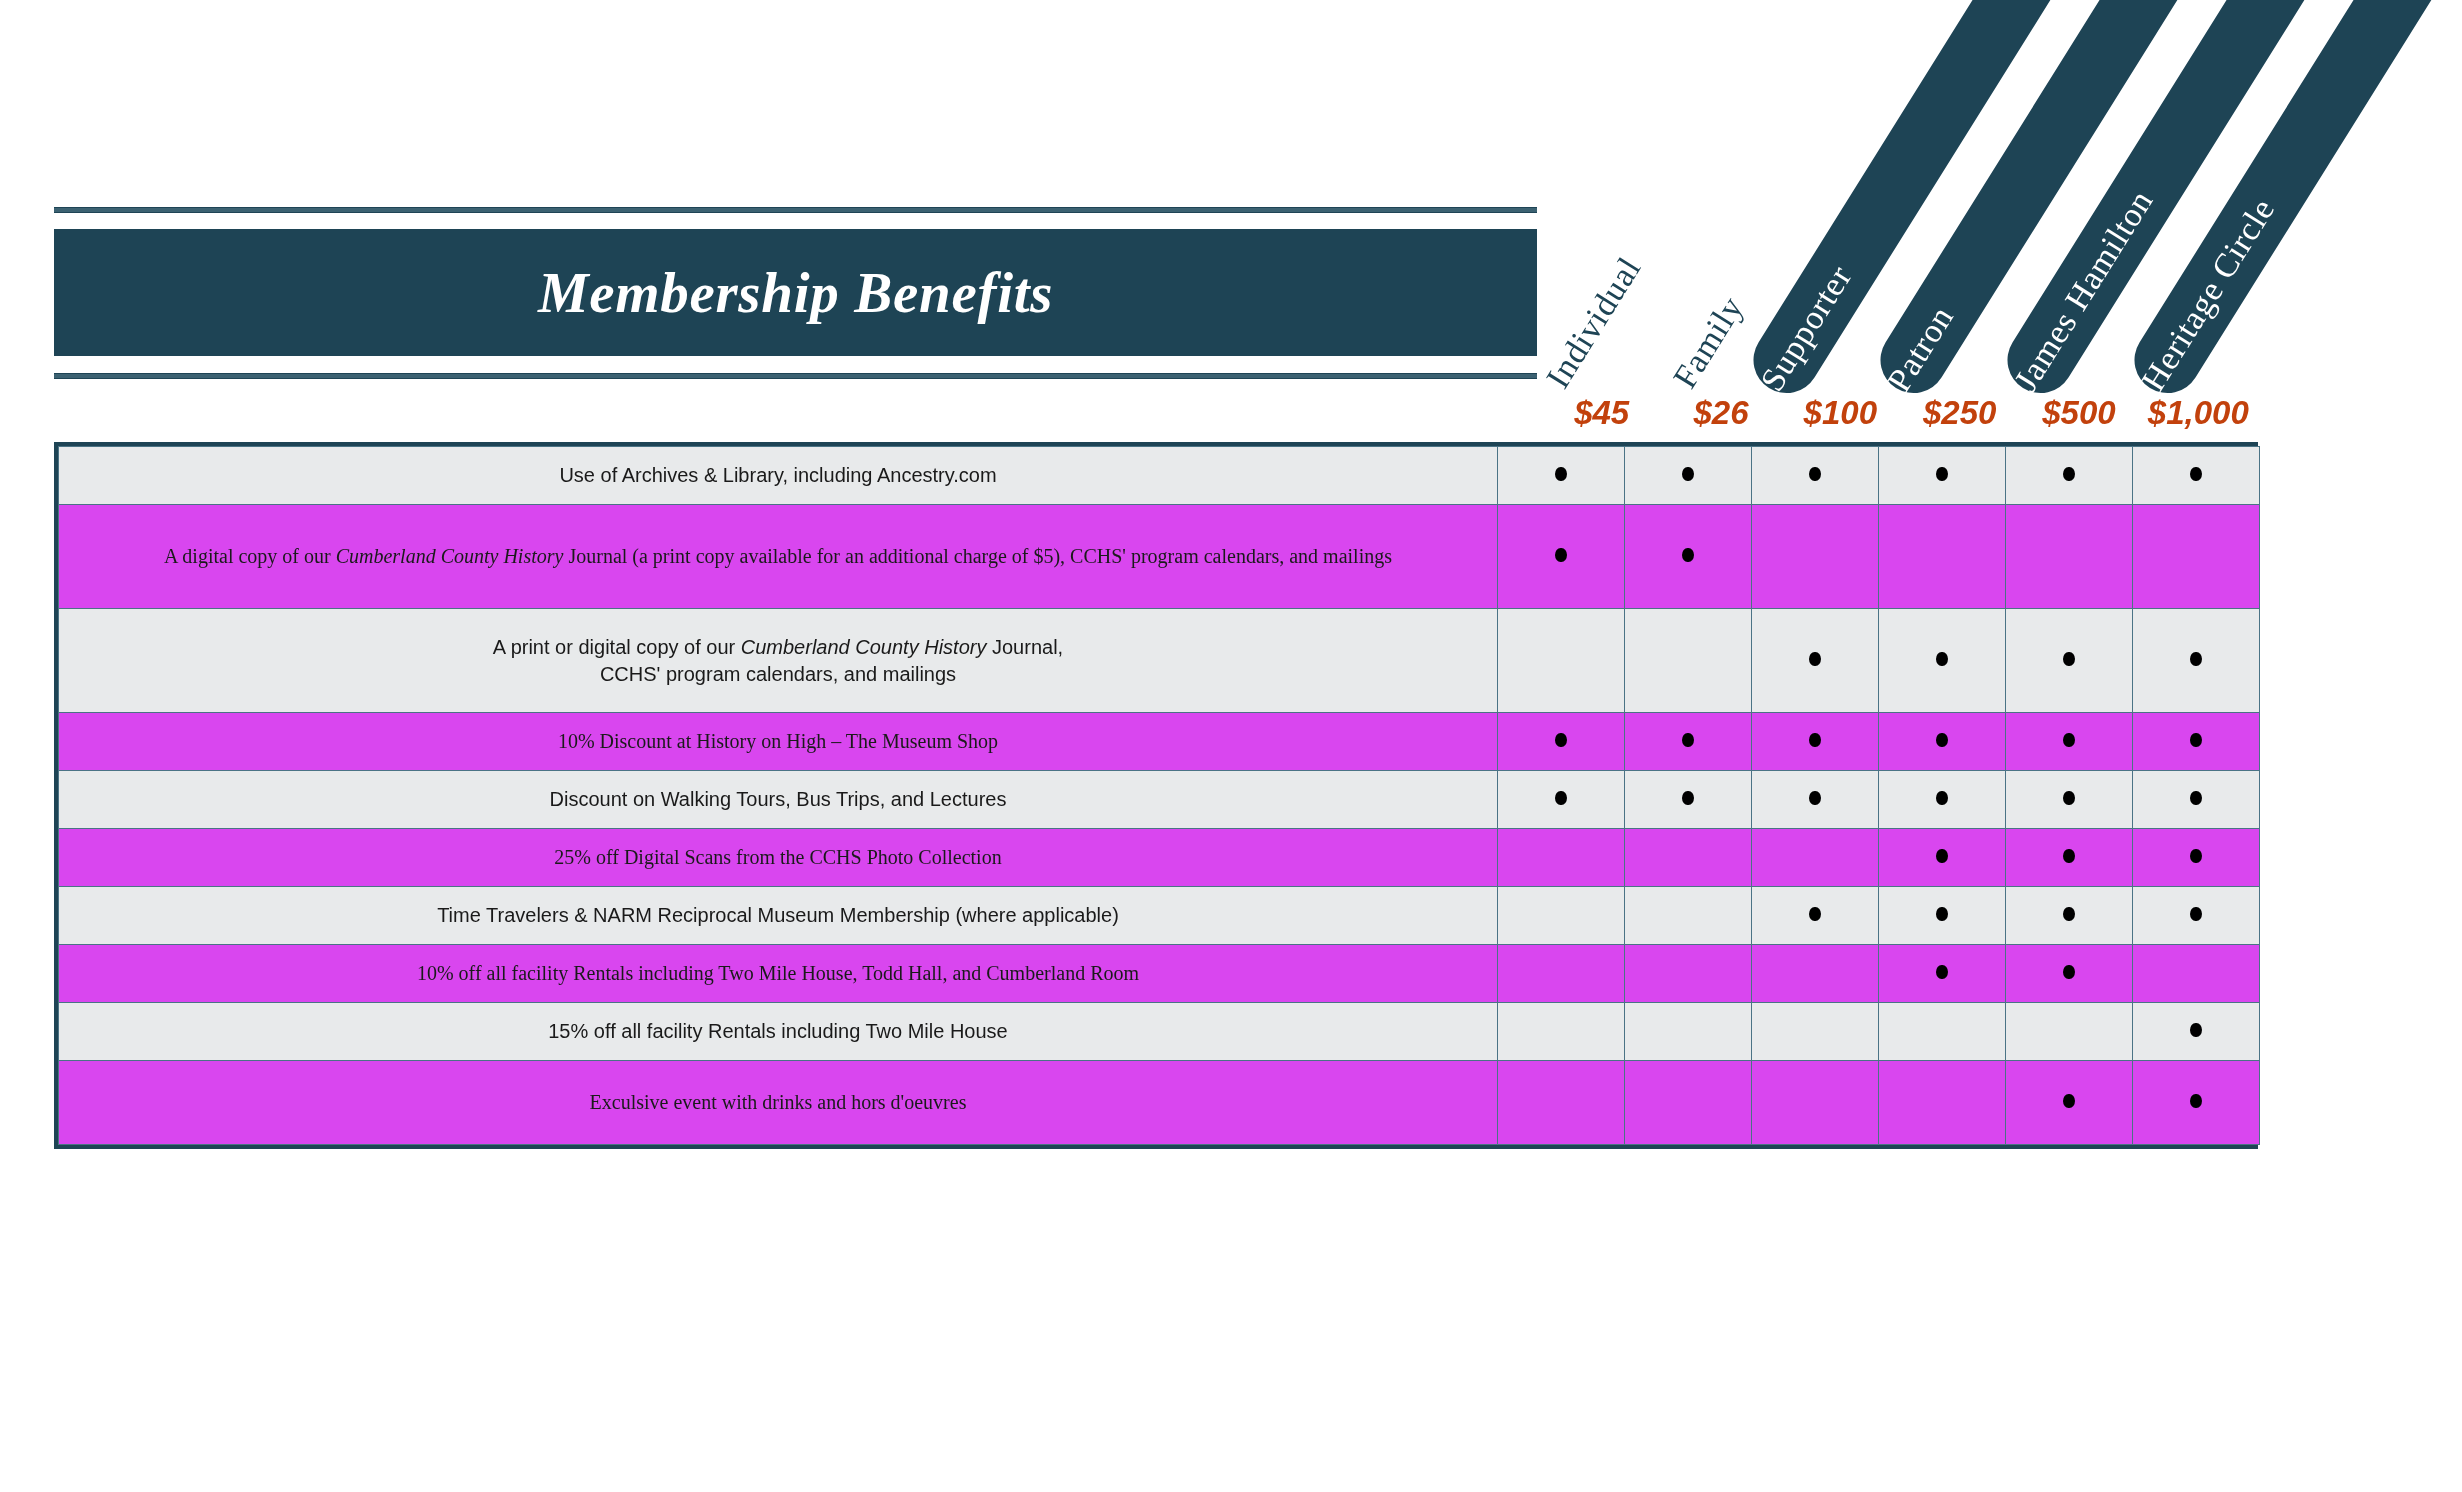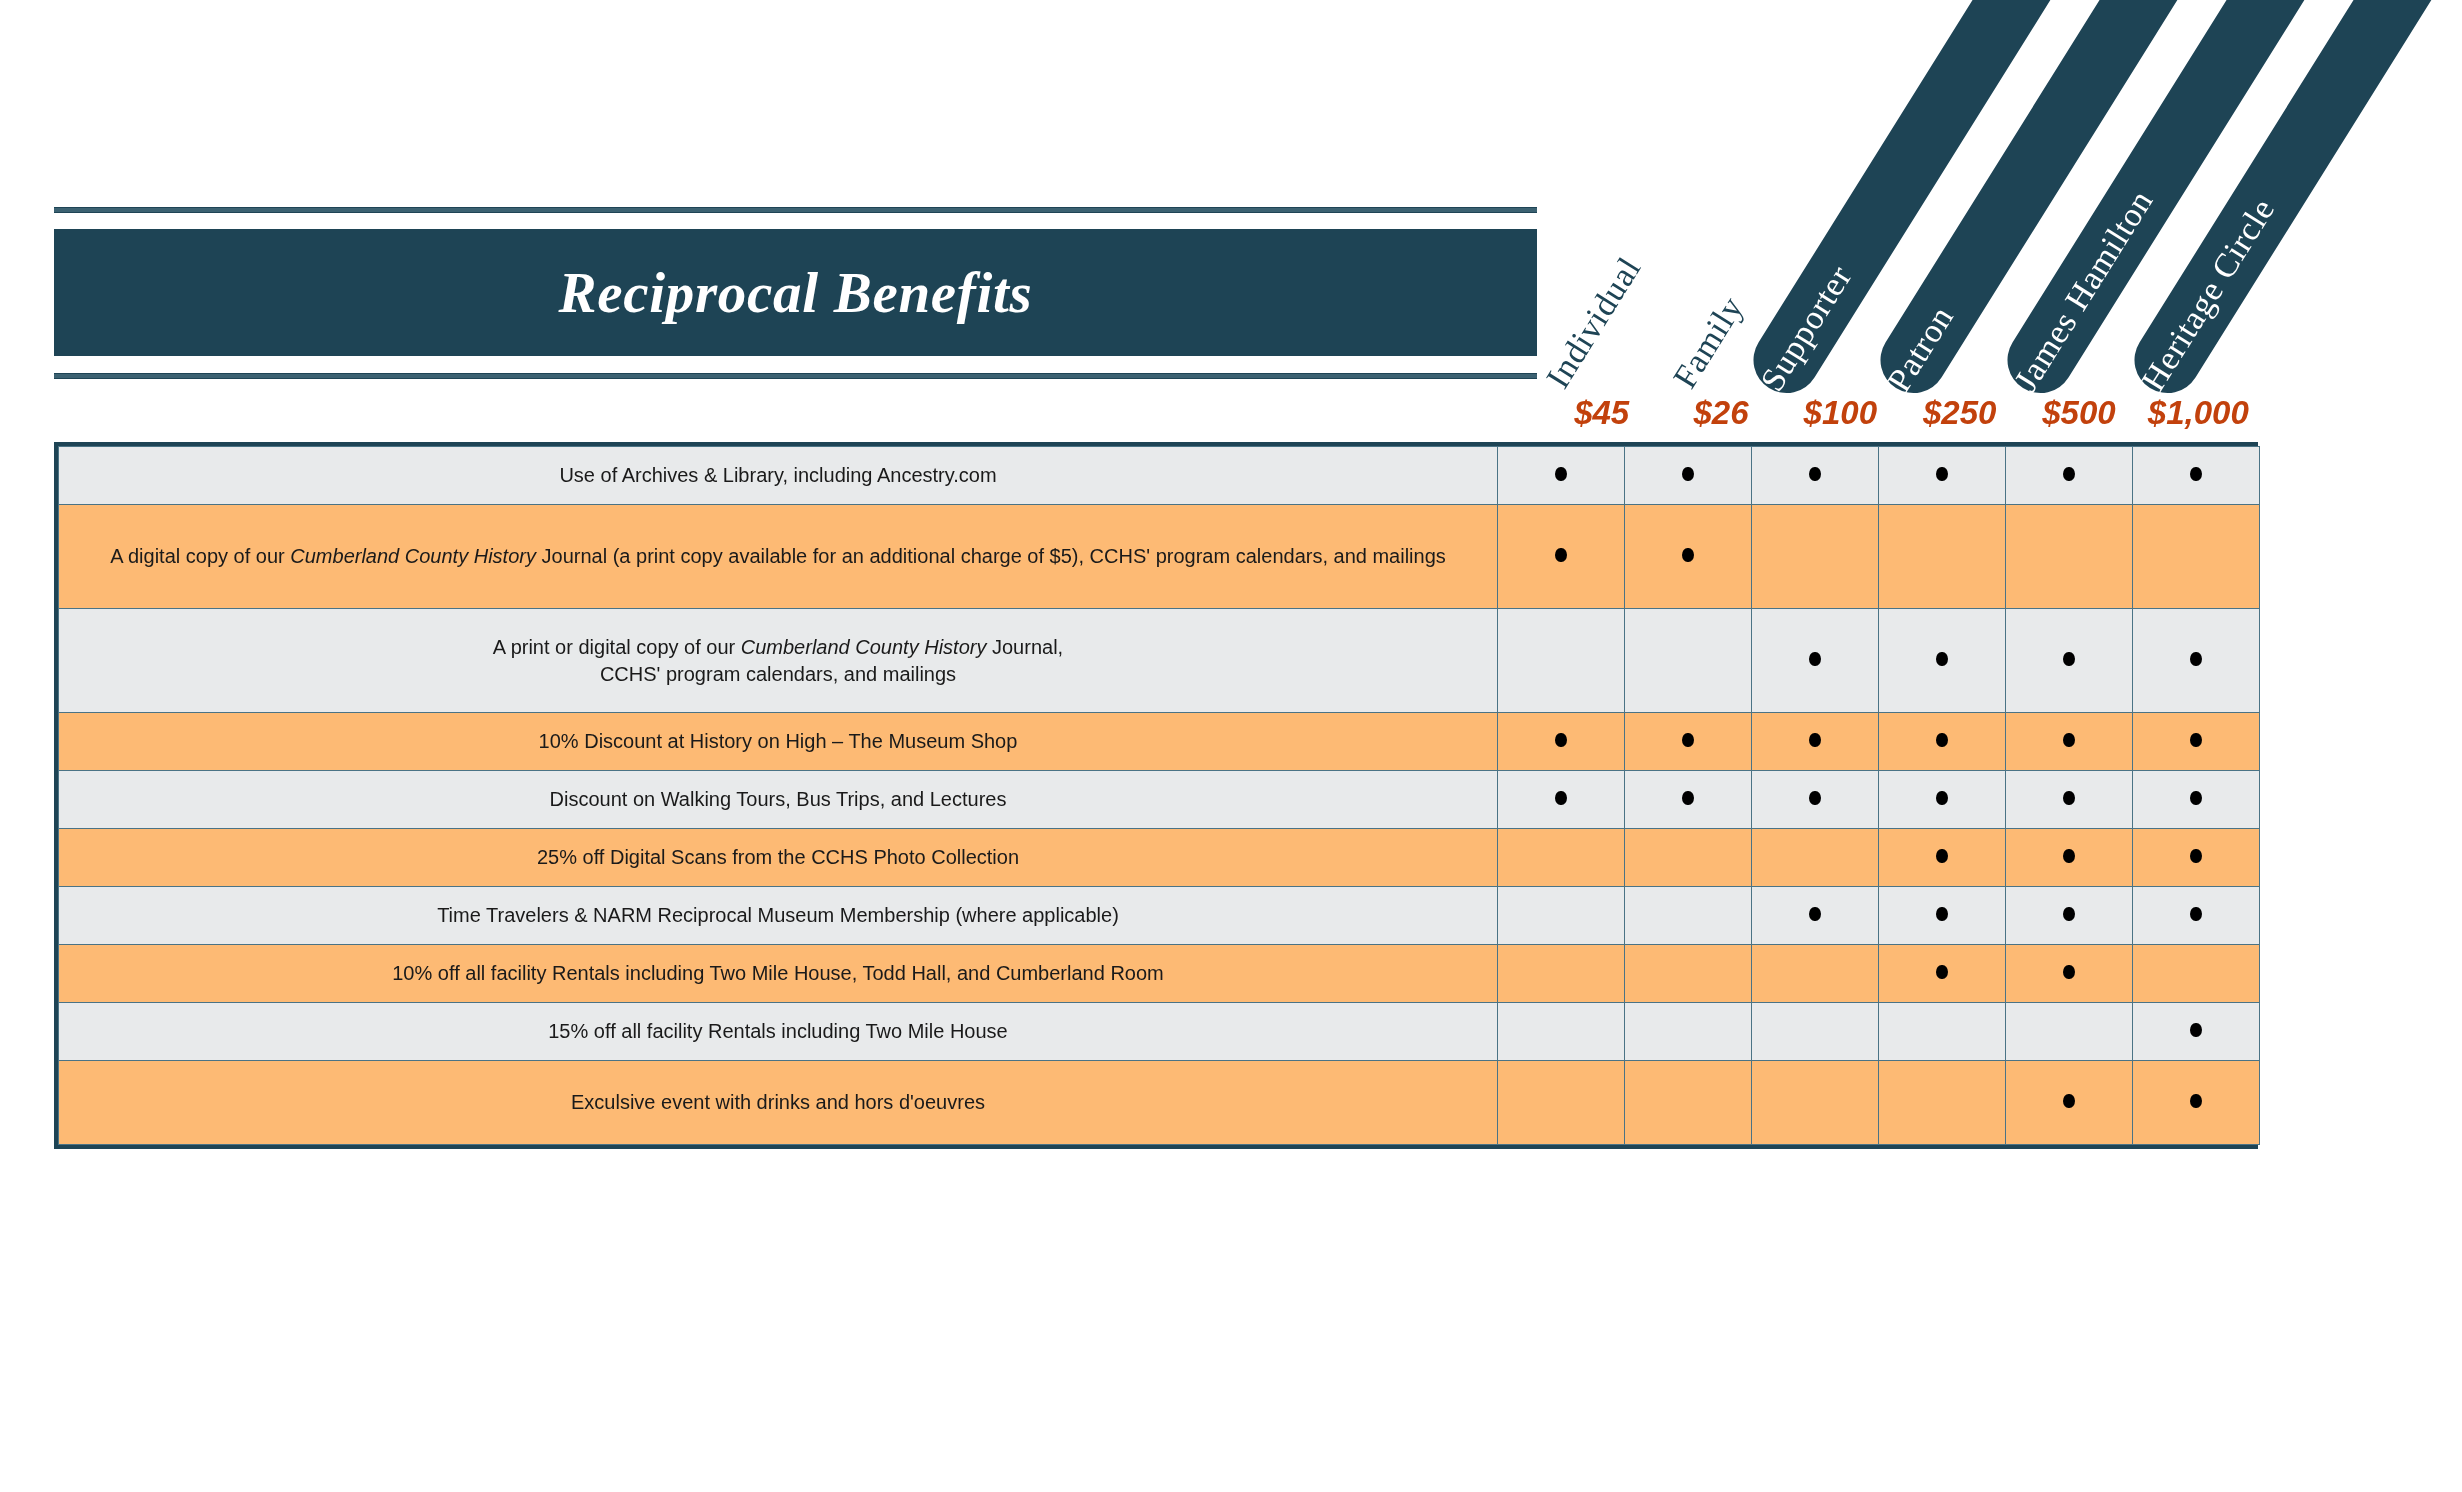--- a/index.html
+++ b/index.html
@@ -125,21 +125,21 @@
     width: 100%;
     border-collapse: collapse;
     table-layout: fixed;
   }
   #benefits-table td {
     border: 0.7px solid #4a7385;
     padding: 0;
     box-sizing: border-box;
   }
   tr.shaded td { background: #e8eaeb; }
-  tr.plain  td { background: #fdba74; }
+  tr.plain  td { background: #d946ef; font-family: Liberation Serif, serif; }
 
   td.benefit-label {
     width: 1439px;
     text-align: center;
     vertical-align: middle;
     font-family: "Liberation Sans", sans-serif;
     font-size: 20px;
     color: #1a1a1a;
     padding: 10.4px 19.4px;
     line-height: 1.32;
@@ -182,21 +182,21 @@
     </div>
     <div class="ribbon" style="width: 66px; height: 880px; left: 2117px; top: -492px; transform: rotate(32deg);">
       <span class="ribbon-label">Heritage Circle</span>
     </div>
   </div>
 
 <div id="title-block">
   <div class="rule"></div>
   <div class="rule-gap-top"></div>
   <div id="title-bar">
-    <span id="page-title">Reciprocal Benefits</span>
+    <span id="page-title">Membership Benefits</span>
   </div>
   <div class="rule-gap-bot"></div>
   <div class="rule"></div>
 </div>
 
 <div id="price-row">
     <div class="price-cell">$45</div>
     <div class="price-cell">$26</div>
     <div class="price-cell">$100</div>
     <div class="price-cell">$250</div>

